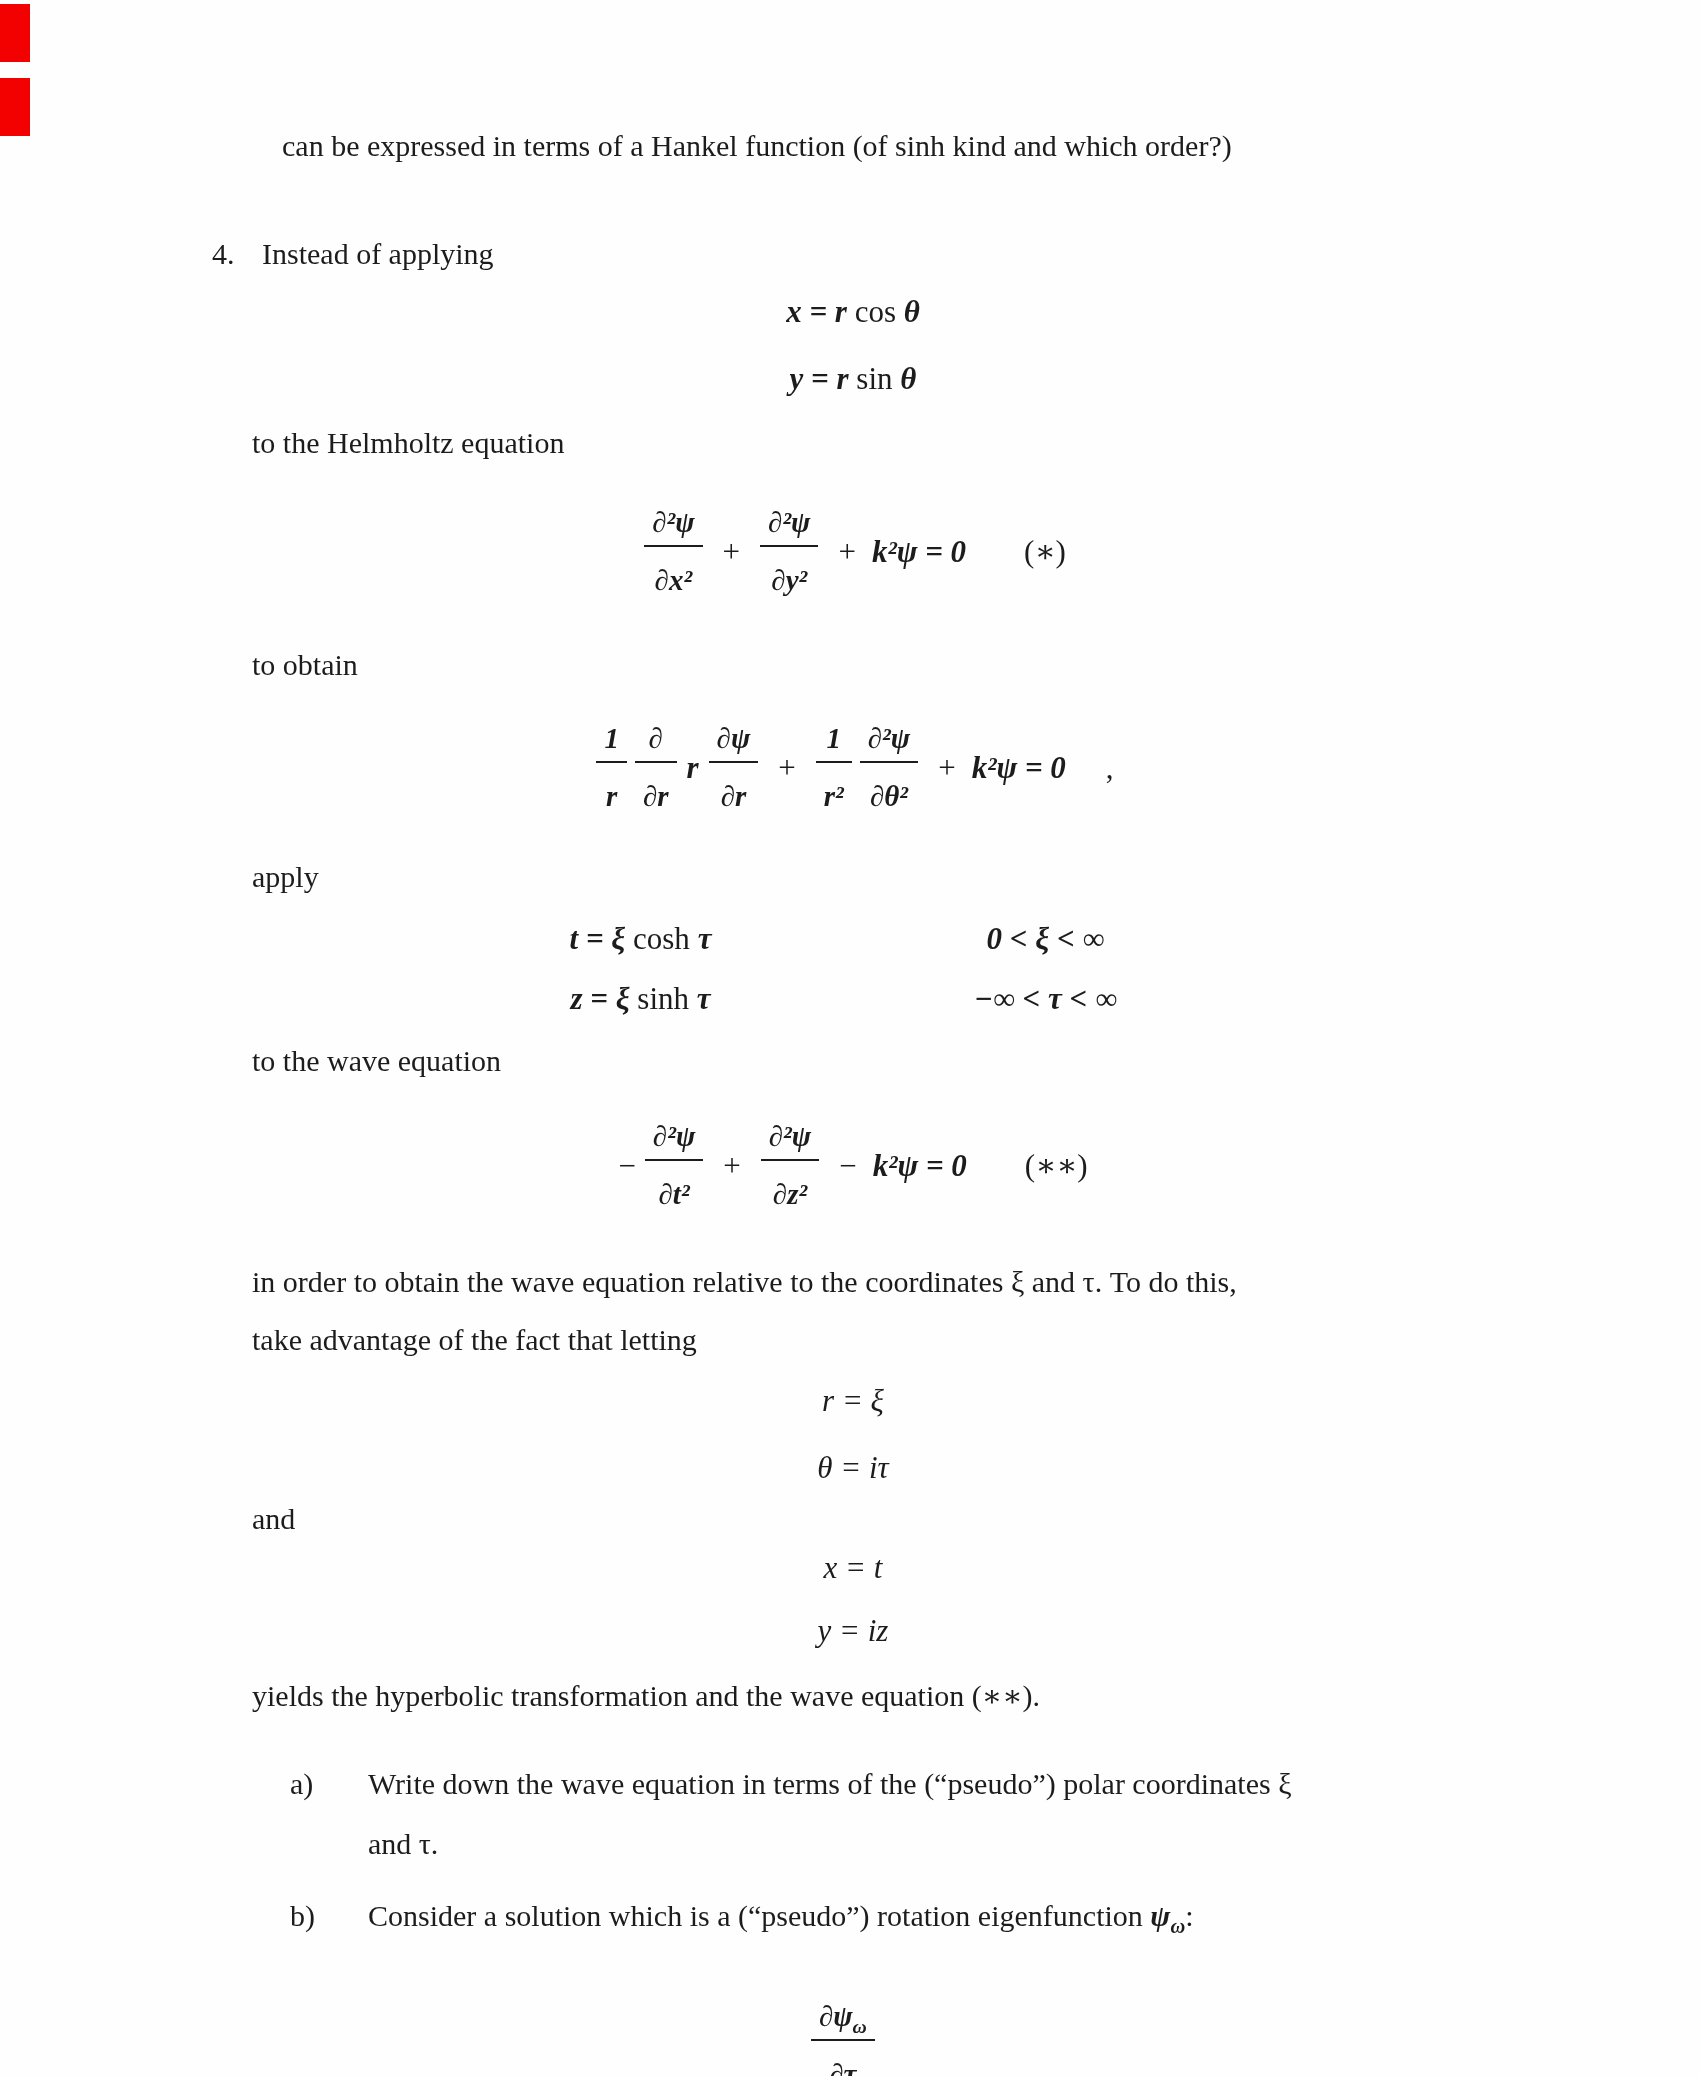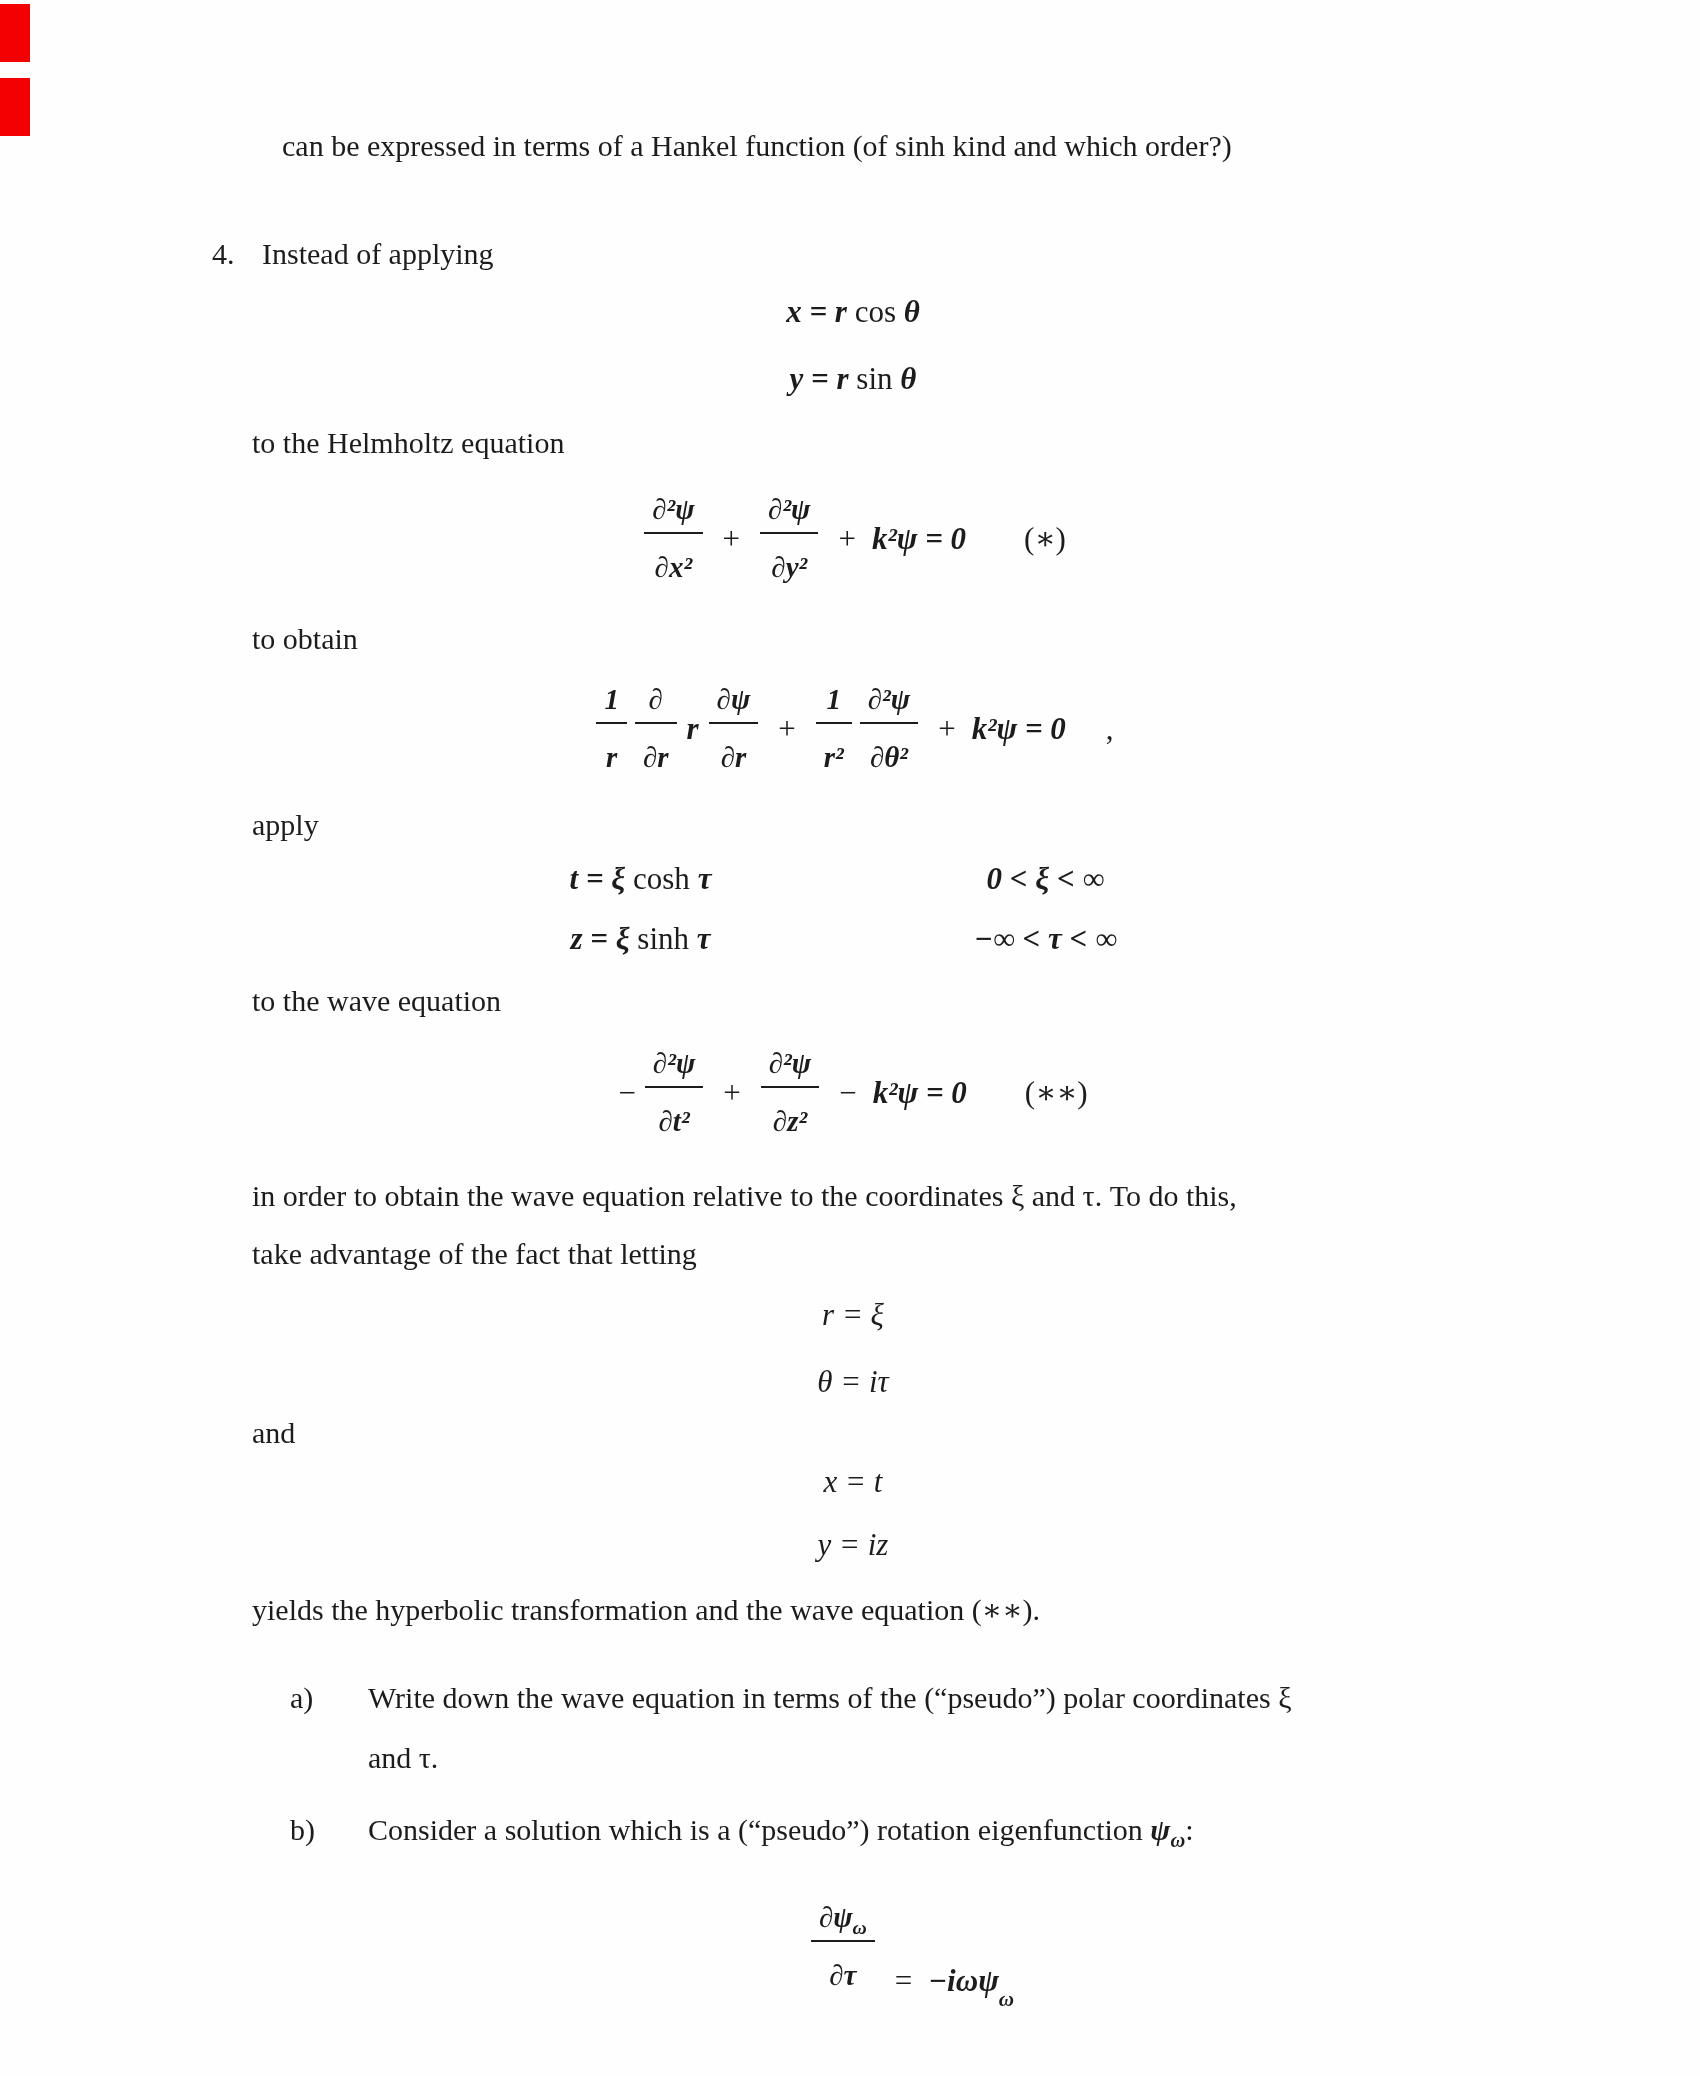--- a/index.html
+++ b/index.html
@@ -21,21 +21,21 @@
 
   .it { font-style: italic; font-weight: bold; }
   .rm { font-style: normal; }
 
   .disp { text-align: center; font-size: 31px; font-style: italic; line-height: 1.25; margin: 0; }
   .disp-row { display: flex; justify-content: center; align-items: center;
               font-size: 31px; font-style: italic; margin: 0; }
   .disp-row .frac { font-size: 29px; }
 
   .frac { display: inline-block; vertical-align: middle; text-align: center;
-          line-height: 1.2; margin: 4px 4px; }
+          line-height: 1.2; margin: 17px 4px; }
   .frac .num { display: block; padding: 2px 8px 5px; border-bottom: 2px solid #1c1c1c; }
   .frac .den { display: block; padding: 16px 8px 2px; }
 
   .op { margin: 0 16px; }
   .sp { margin: 0 6px; }
   .minus { margin-right: 5px; }
   .tag { margin-left: 58px; font-style: normal; }
   .comma { margin-left: 40px; }
 
   .pair { display: flex; justify-content: center; font-size: 31px; font-style: italic; }
@@ -44,21 +44,21 @@
 
   sub { font-size: 68%; line-height: 0; }
 
   .para { line-height: 1.95; }
 
   .subitem { display: flex; margin-left: 38px; line-height: 2.0; }
   .sub-label { width: 78px; flex: none; }
   .sub-text { flex: 1; }
   .indent-eq { margin-left: 115px; }
 
-  .mt10 { margin-top: 10px; } .mt16 { margin-top: 16px; } .mt18 { margin-top: 18px; }
+  .mt10 { margin-top: 10px; } .mt16 { margin-top: 24px; } .mt18 { margin-top: 18px; }
   .mt20 { margin-top: 20px; } .mt22 { margin-top: 22px; } .mt24 { margin-top: 24px; }
   .mt26 { margin-top: 26px; } .mt28 { margin-top: 28px; } .mt30 { margin-top: 12px; }
   .mt34 { margin-top: 34px; align-items: flex-end; } .mt38 { margin-top: 38px; } .mt68 { margin-top: 68px; }
 </style>
 </head>
 <body>
 
 <div class="page">
   <div class="red-mark mark1"></div>
   <div class="red-mark mark2"></div>

